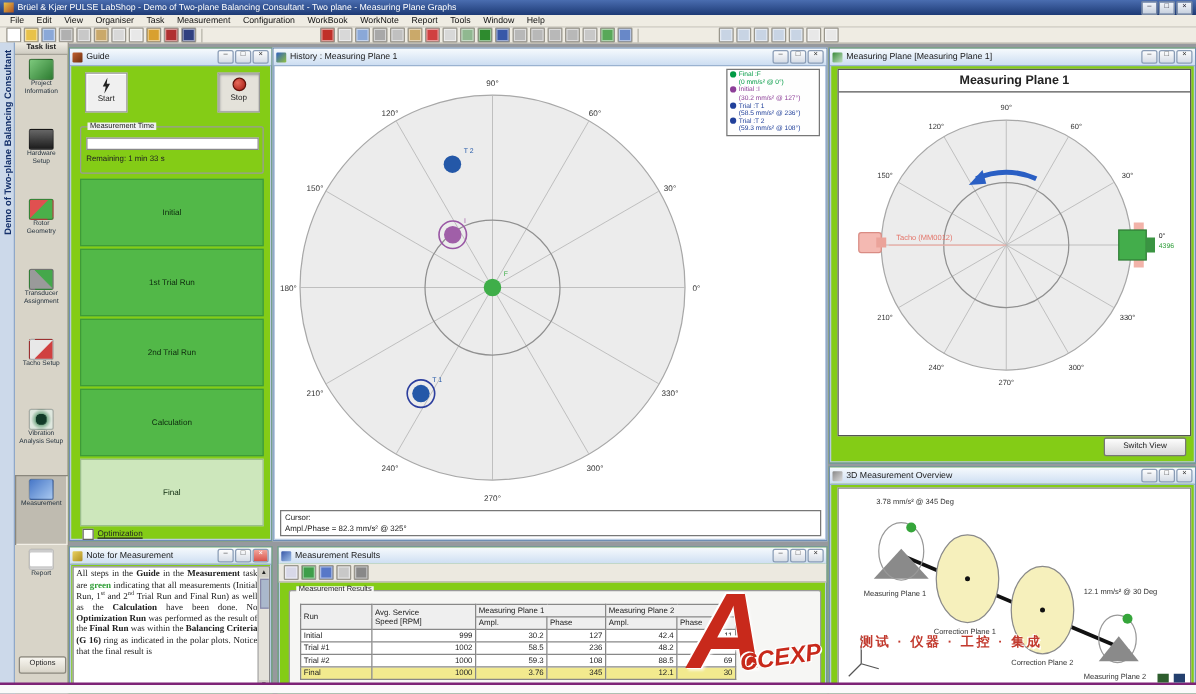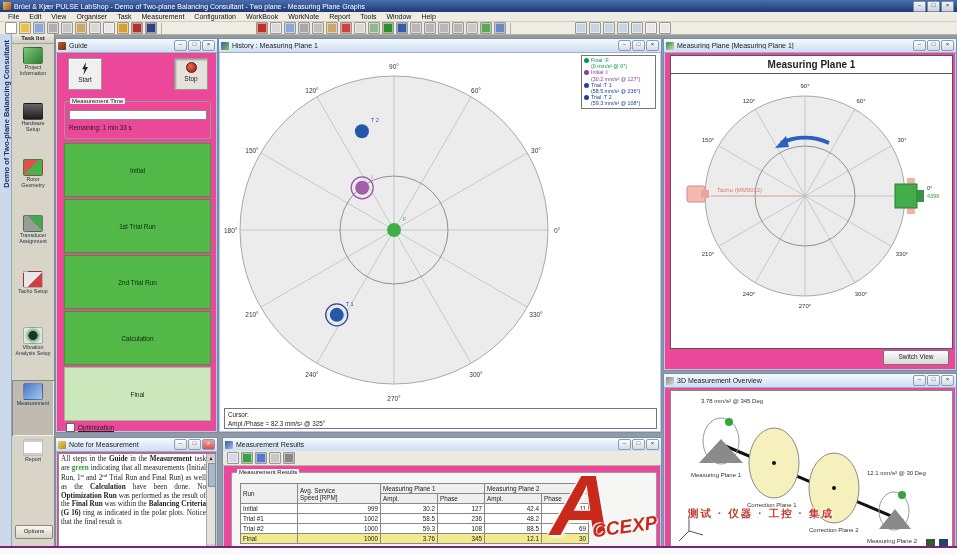--- a/index.html
+++ b/index.html
@@ -41,21 +41,21 @@
   .ic-rotor{background:linear-gradient(135deg,#e05050 45%,#4ab04a 45%);}
   .ic-transducer{background:linear-gradient(45deg,#9a9a9a 55%,#45a84b 55%);}
   .ic-tacho{background:linear-gradient(135deg,#e8e8e8 55%,#d04040 55%);}
   .ic-vibration{background:radial-gradient(circle at 50% 50%,#123a28 38%,#7fae8e 40%,#dfe8df 70%);}
   .ic-measurement{background:linear-gradient(135deg,#4878c8,#a8c8f0);}
   .ic-report{background:#fff;box-shadow:inset 0 2px 0 #ccc, inset 0 -2px 0 #ccc;}
   .tlabel{font-size:5.3px;line-height:5.6px;color:#24323e;white-space:pre-line;}
   #options-btn{position:absolute;left:3px;bottom:16px;width:36px;height:12px;background:linear-gradient(#f8f6f0,#d8d4c8);
     border:1px solid #8a877d;border-radius:2px;font-size:6px;text-align:center;line-height:11px;}
   
-  .win{position:absolute;background:#ec4899;border:1px solid #6f8fb5;box-shadow:0 0 0 1px #b9cbe2 inset;box-sizing:border-box;}
+  .win{position:absolute;background:#84cc16;border:1px solid #6f8fb5;box-shadow:0 0 0 1px #b9cbe2 inset;box-sizing:border-box;}
   .tbar{height:13px;background:linear-gradient(#f6fafd,#cddef2);display:flex;align-items:center;
     border-bottom:1px solid #9ab2d0;padding:0 2px;}
   .wico{width:8px;height:8px;margin-right:3px;border-radius:1px;}
   .ttl{flex:1;font-size:7px;color:#1a1a1a;white-space:nowrap;overflow:hidden;}
   .wbtn{width:11px;height:9px;margin-left:1px;background:linear-gradient(#fdfdfd,#d5dce6);
     border:1px solid #8a9cb5;border-radius:2px;font-size:6px;line-height:7px;text-align:center;color:#333;}
   .wbtn.red{background:linear-gradient(#f2a49b,#d9534a);color:#fff;}
   
   #guide-win{left:55px;top:38px;width:163px;height:395px;}
   .gbtn{position:absolute;width:32px;height:30px;background:#f0f0f0;border:1px solid #999;

